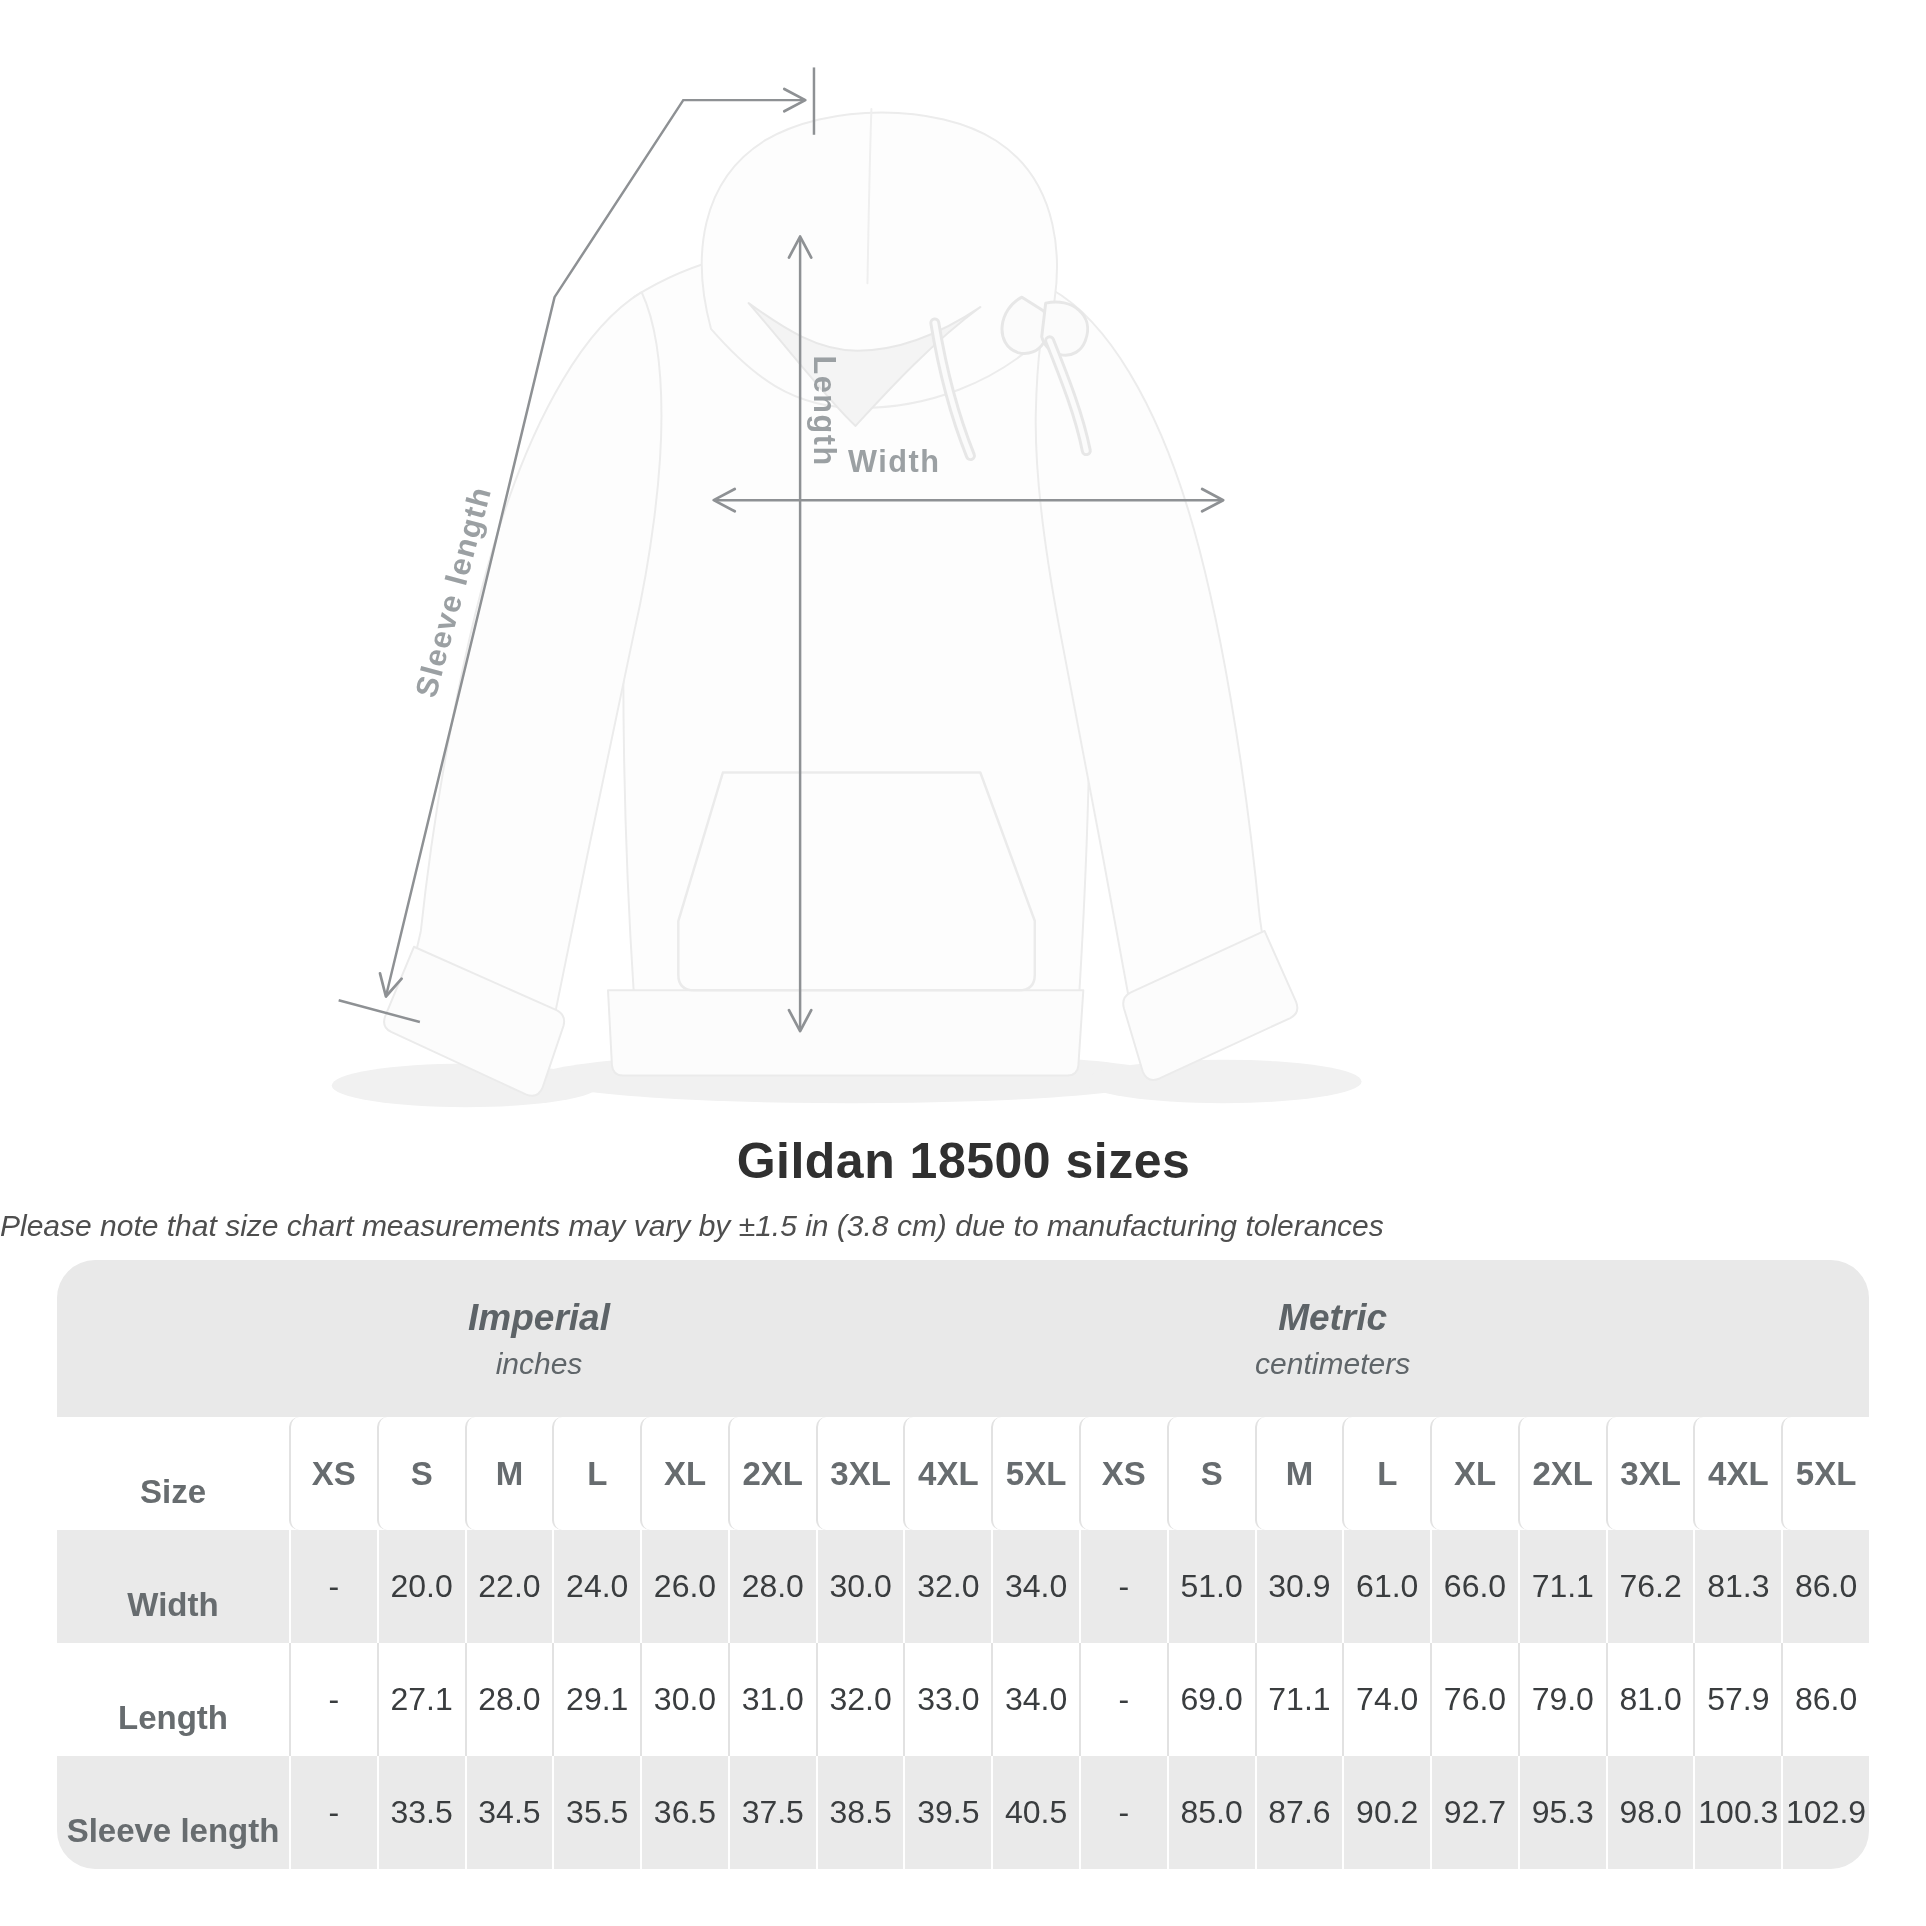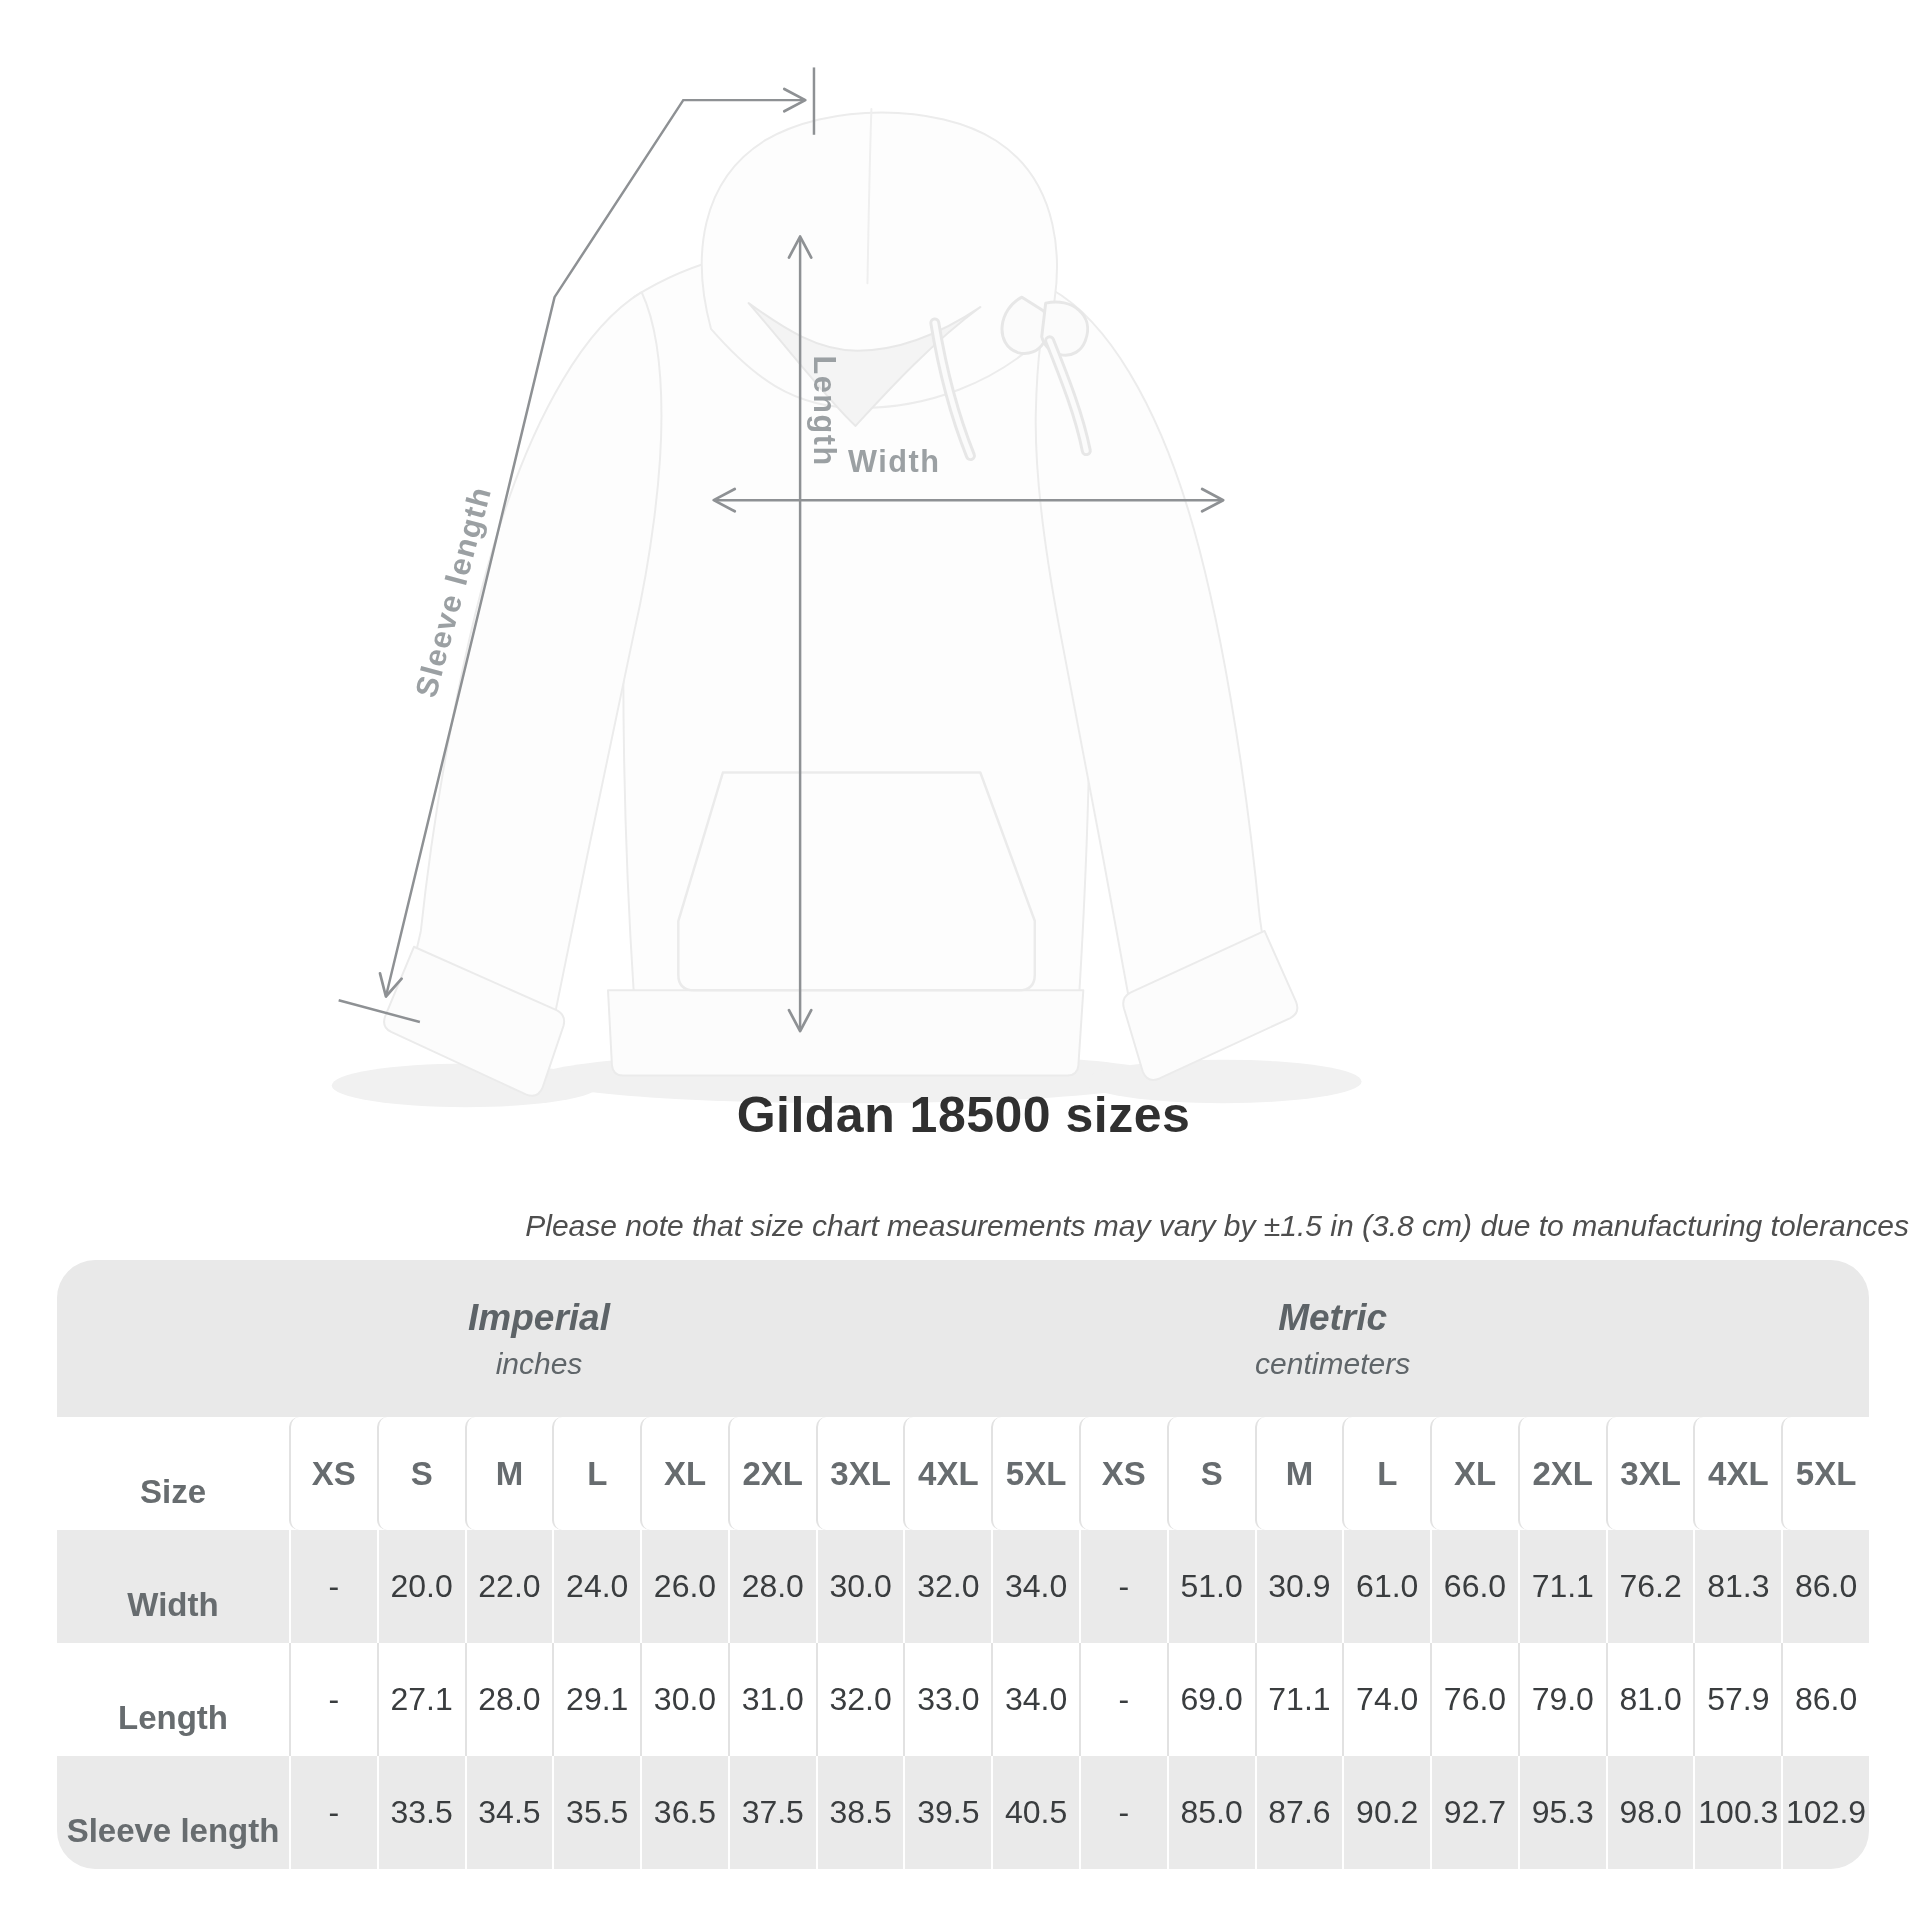--- a/index.html
+++ b/index.html
@@ -9,25 +9,25 @@
     -webkit-font-smoothing:antialiased;
   }
   
   .figure{position:absolute;left:0;top:0;width:1927px;height:1238px;}
   .meas-label{
     font-family:"Liberation Sans",sans-serif;
     font-weight:bold;font-size:31px;letter-spacing:1.5px;fill:#9ba0a3;
   }
   
   .title{
-    position:absolute;left:0;right:0;top:1086px;text-align:center;
+    position:absolute;left:0;right:0;top:1132px;text-align:center;
     font-size:50px;font-weight:bold;color:#303030;letter-spacing:0.5px;
   }
   .subtitle{
-    position:absolute;left:0;right:18px;top:1209px;text-align:right;
+    position:absolute;left:0;right:18px;top:1209px;text-align:left;
     font-size:30px;font-style:italic;color:#4e4e4e;
   }
   
   .size-table{position:absolute;left:57px;top:1260px;width:1812px;}
   .band{
     position:relative;height:157px;background:#e9e9e9;
     border-radius:38px 38px 0 0;
   }
   .unit-group{position:absolute;top:0;height:157px;transform:translateX(-50%);
     display:flex;flex-direction:column;align-items:center;justify-content:center;gap:8px;}

